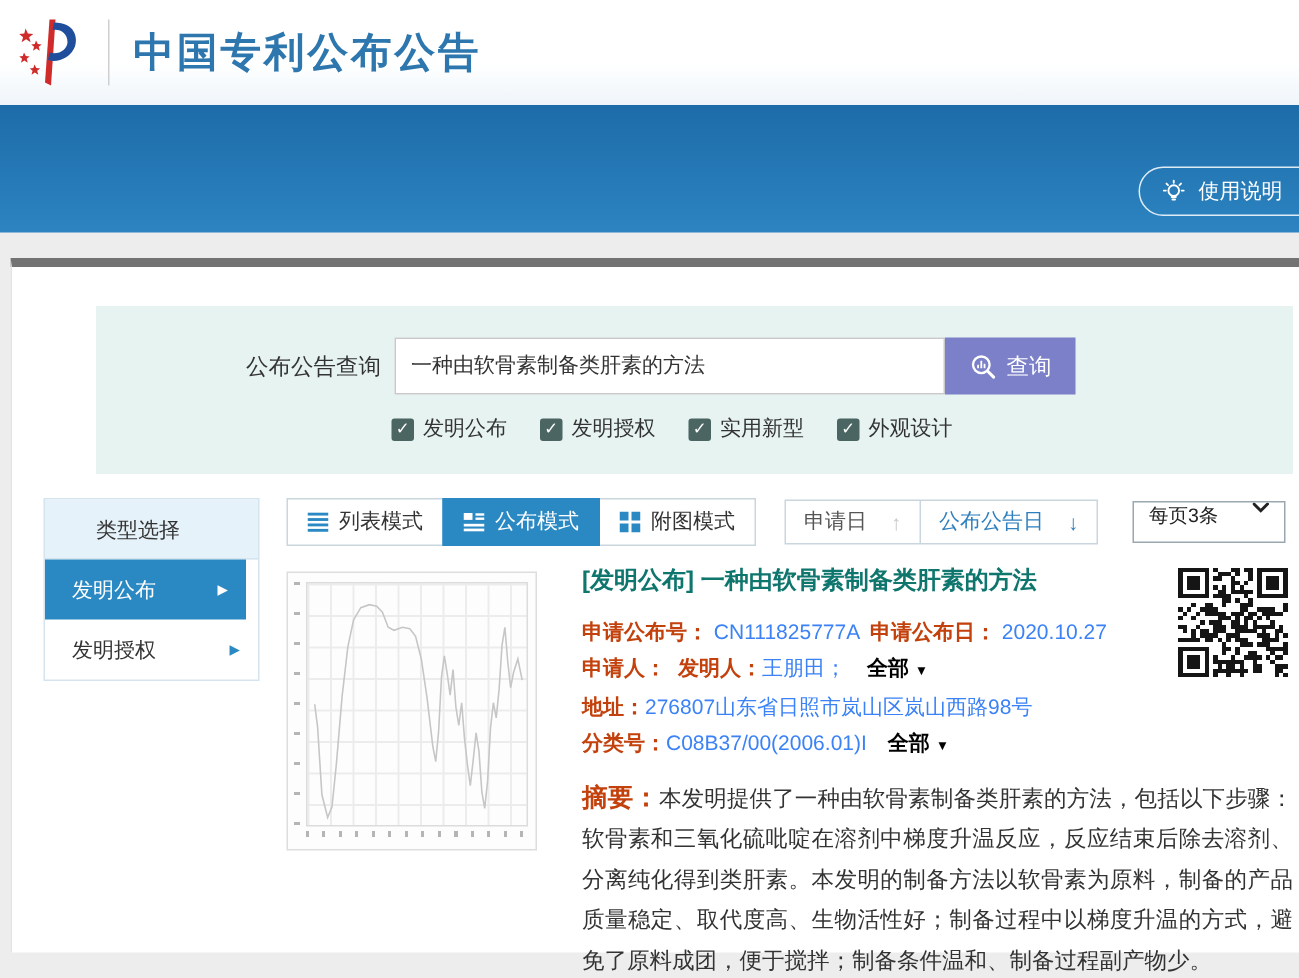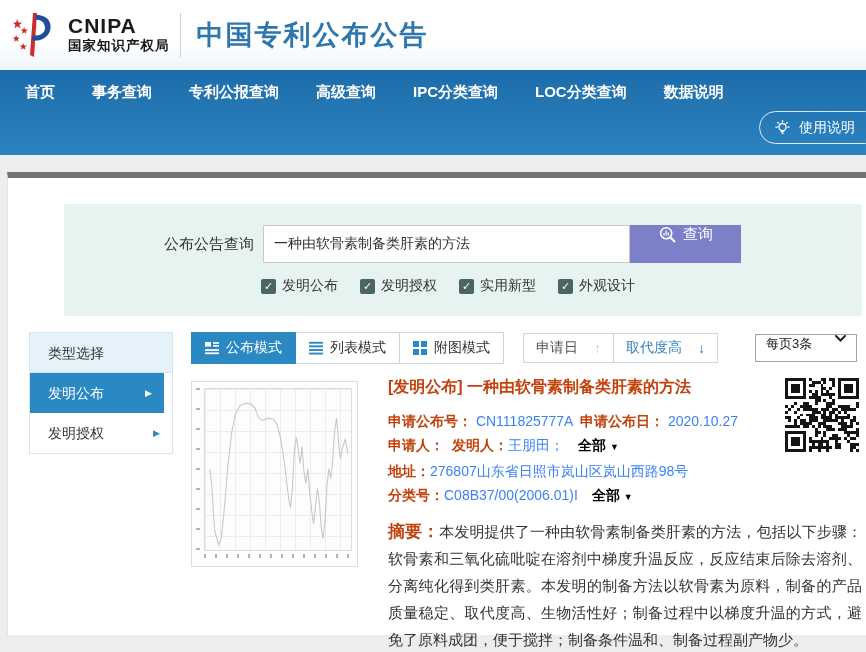--- a/index.html
+++ b/index.html
@@ -24,31 +24,31 @@
   
   .container { margin-left:7px; margin-top:17px; height:463px; background:#fff;
     border-top:6px solid #737373; border-left:1px solid #e2e2e2; position:relative; }
 
   
   .search-panel { margin:26px 4px 0 56px; height:112px; background:#e7f3f1; padding-top:21px; }
   .search-row { display:flex; align-items:center; margin-left:100px; }
   .search-label { font-size:15px; color:#333; margin-right:9px; white-space:nowrap; }
   .search-input { width:367px; height:38px; border:1px solid #c9c9c9; padding:0 10px; font-size:14px; color:#333;
     font-family:"Liberation Sans","DejaVu Sans",sans-serif; outline:none; }
-  .query-btn { width:111px; height:38px; background:#7b80c8; border:none; color:#fff; font-size:15px;
-    display:flex; justify-content:center; gap:6px; cursor:pointer;
+  .query-btn { width:87px; height:38px; background:#7b80c8; border:none; color:#fff; font-size:15px;
+    display:flex; align-items:center; justify-content:center; gap:6px; cursor:pointer;
     font-family:"Liberation Sans","DejaVu Sans",sans-serif; }
   .checkbox-row { display:flex; gap:22px; margin:14px 0 0 197px; }
   .cb-item { display:flex; align-items:center; gap:6px; font-size:14px; color:#333; cursor:pointer; }
   .cb-box { width:15px; height:15px; background:#4b6562; border-radius:2px; color:#fff; font-size:11px;
     line-height:15px; text-align:center; }
 
   
   .sidebar { position:absolute; left:21px; top:154px; width:144px; border:1px solid #d5e4ee; background:#fff; }
-  .sidebar-header { height:40px; line-height:40px; padding-left:18px; background:#e6f2f9; font-size:14px;
+  .sidebar-header { height:40px; line-height:40px; padding-left:34px; background:#e6f2f9; font-size:14px;
     color:#333; border-bottom:1px solid #d5e4ee; }
   .sidebar-item { height:40px; line-height:40px; padding-left:18px; font-size:14px; color:#333; position:relative; cursor:pointer; }
   .sidebar-item .caret { position:absolute; right:12px; top:0; font-size:9px; color:#2a89c3; }
   .sidebar-item.active { background:#2a89c3; color:#fff; margin-right:8px; }
   .sidebar-item.active .caret { color:#fff; }
 
   
   .content-area { position:absolute; left:183px; right:4px; top:154px; }
   .toolbar { display:flex; align-items:center; height:32px; }
   .tab { height:32px; padding:0 13px; display:flex; align-items:center; gap:7px; border:1px solid #c9d6dd;
@@ -70,21 +70,21 @@
   .thumb { position:absolute; left:0; top:4px; width:167px; height:186px; border:1px solid #ddd; background:#fdfdfd; cursor:pointer; }
   .plot { position:absolute; left:12px; top:6px; right:5px; bottom:15px; border:1px solid #dcdcdc;
     background-image:linear-gradient(#ececec 1px,transparent 1px),linear-gradient(90deg,#ececec 1px,transparent 1px);
     background-size:100% 21px,15px 100%; }
   .plot svg { position:absolute; inset:0; width:100%; height:100%; }
   .thumb-xticks { position:absolute; left:12px; right:5px; bottom:6px; height:6px;
     background-image:repeating-linear-gradient(90deg,#b5b5b5 0 2px,transparent 2px 11px); background-size:100% 4px; background-repeat:no-repeat; }
   .thumb-yticks { position:absolute; left:4px; top:6px; bottom:15px; width:5px;
     background-image:repeating-linear-gradient(#b5b5b5 0 2px,transparent 2px 20px); background-size:4px 100%; background-repeat:no-repeat; }
   .qr { position:absolute; right:2px; top:0; width:76px; height:76px; }
-  .result-title { font-size:16px; font-weight:bold; color:#c2410c; margin:5px 0 11px; cursor:pointer; }
+  .result-title { font-size:16px; font-weight:bold; color:#0f766e; margin:5px 0 11px; cursor:pointer; }
   .f-row { display:flex; line-height:24px; font-size:14px; flex-wrap:nowrap; white-space:nowrap; }
   .f-col { width:192px; }
   .f-label { font-weight:bold; color:#c2410c; }
   .f-value { color:#3b82f6; }
   .more-link { color:#000000; margin-left:14px; cursor:pointer;font-weight:bold; }
   .more-link .caret-sm { font-size:9px; }
   .inv-gap { margin-left:8px; }
   .abstract { margin-top:9px; font-size:15px; line-height:27px; color:#333; text-align:justify; }
   .abstract .f-label { font-size:17px; }
 </style>
@@ -96,39 +96,26 @@
     <svg width="52" height="52" viewBox="0 0 52 52">
       <polygon points="23,4 27,4 24,48 20,46" fill="#d02b2b"></polygon>
       <path d="M26 6 C40 6 42 16 40 22 C37 30 28 33 22 31 L23 26 C29 28 35 24 35 19 C35 13 30 10 25 11 Z" fill="#1f4e9c"></path>
       <g fill="#d02b2b">
         <polygon points="7,10 8.6,13.4 12.2,13.6 9.4,15.8 10.4,19.2 7.4,17.2 4.4,19.2 5.4,15.8 2.8,13.6 6.2,13.4"></polygon>
         <polygon points="14,18 15.2,20.4 17.8,20.6 15.8,22.2 16.5,24.8 14.2,23.3 12,24.8 12.7,22.2 10.8,20.6 13.2,20.4"></polygon>
         <polygon points="6,26 7.2,28.4 9.8,28.6 7.8,30.2 8.5,32.8 6.2,31.3 4,32.8 4.7,30.2 2.8,28.6 5.2,28.4"></polygon>
         <polygon points="13,34 14.2,36.4 16.8,36.6 14.8,38.2 15.5,40.8 13.2,39.3 11,40.8 11.7,38.2 9.8,36.6 12.2,36.4"></polygon>
       </g>
     </svg>
-    <div class="logo-text">
-      <div class="logo-en">CNIPA</div>
-      <div class="logo-cn">国家知识产权局</div>
-    </div>
   </div>
   <div class="header-divider"></div>
   <h1 class="site-title">中国专利公布公告</h1>
 </div>
 
 <div class="nav">
-  <div class="nav-items">
-    <span class="nav-item">首页</span>
-    <span class="nav-item">事务查询</span>
-    <span class="nav-item">专利公报查询</span>
-    <span class="nav-item">高级查询</span>
-    <span class="nav-item">IPC分类查询</span>
-    <span class="nav-item">LOC分类查询</span>
-    <span class="nav-item">数据说明</span>
-  </div>
   <div class="help-pill">
     <svg width="17" height="17" viewBox="0 0 20 20" fill="none" stroke="#fff" stroke-width="1.5" stroke-linecap="round">
       <circle cx="10" cy="9.5" r="4.2"></circle>
       <path d="M8.4 14.5h3.2M9 16.5h2"></path>
       <path d="M10 1.8v1.6M4.3 4l1.2 1.2M15.7 4l-1.2 1.2M2.2 9.5h1.6M16.2 9.5h1.6"></path>
     </svg>
     <span>使用说明</span>
   </div>
 </div>
 
@@ -175,56 +162,56 @@
     </div>
     <div class="sidebar-item">
       <span>发明授权</span>
       <span class="caret">▶</span>
     </div>
   </div>
 
   <div class="content-area">
 
     <div class="toolbar">
+      <div class="tab">
+        <svg width="14" height="14" viewBox="0 0 14 14">
+          <rect x="0" y="0.8" width="14" height="1.9"></rect>
+            <rect x="0" y="4.4" width="14" height="1.9"></rect>
+          <rect x="0" y="8" width="14" height="1.9"></rect>
+            <rect x="0" y="11.6" width="14" height="1.9"></rect>
+        </svg>
+        <span>列表模式</span>
+      </div>
       <div class="tab active">
         <svg width="14" height="14" viewBox="0 0 14 14">
           <rect x="0" y="1" width="6" height="4.6"></rect>
             <rect x="8" y="1.2" width="6" height="1.6"></rect>
           <rect x="8" y="4" width="6" height="1.6"></rect>
             <rect x="0" y="8.2" width="14" height="1.8"></rect>
           <rect x="0" y="11.4" width="14" height="1.8"></rect>
         </svg>
         <span>公布模式</span>
       </div>
       <div class="tab">
         <svg width="14" height="14" viewBox="0 0 14 14">
-          <rect x="0" y="0.8" width="14" height="1.9"></rect>
-            <rect x="0" y="4.4" width="14" height="1.9"></rect>
-          <rect x="0" y="8" width="14" height="1.9"></rect>
-            <rect x="0" y="11.6" width="14" height="1.9"></rect>
-        </svg>
-        <span>列表模式</span>
-      </div>
-      <div class="tab">
-        <svg width="14" height="14" viewBox="0 0 14 14">
           <rect x="0" y="0" width="6" height="6"></rect>
             <rect x="8" y="0" width="6" height="6"></rect>
           <rect x="0" y="8" width="6" height="6"></rect>
             <rect x="8" y="8" width="6" height="6"></rect>
         </svg>
         <span>附图模式</span>
       </div>
 
       <div class="sort-group">
         <div class="sort-btn">
           <span>申请日</span>
           <span class="sort-arrow-up">↑</span>
         </div>
         <div class="sort-btn active">
-          <span>取代度高</span>
+          <span>公布公告日</span>
           <span class="sort-arrow-down">↓</span>
         </div>
       </div>
 
       <div class="page-size">
         <span>每页3条</span>
         <svg width="11" height="7" viewBox="0 0 11 7">
           <path d="M1 1 L5.5 5.5 L10 1" fill="none" stroke="#222" stroke-width="2" stroke-linecap="round"></path>
         </svg>
       </div>

